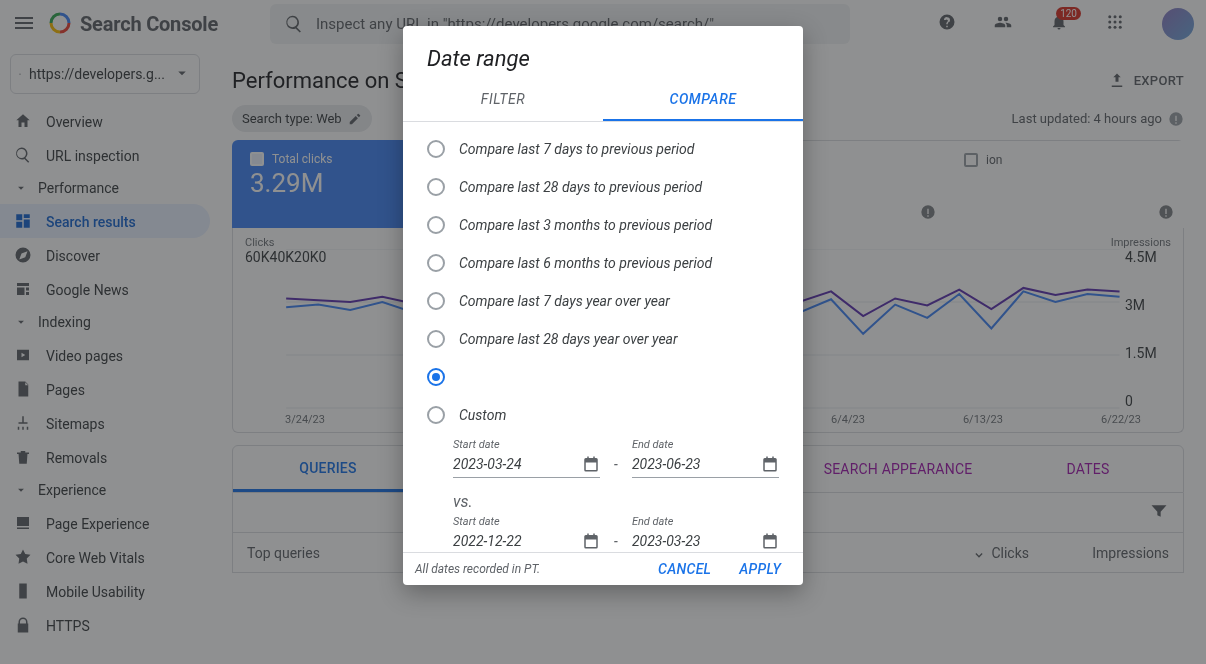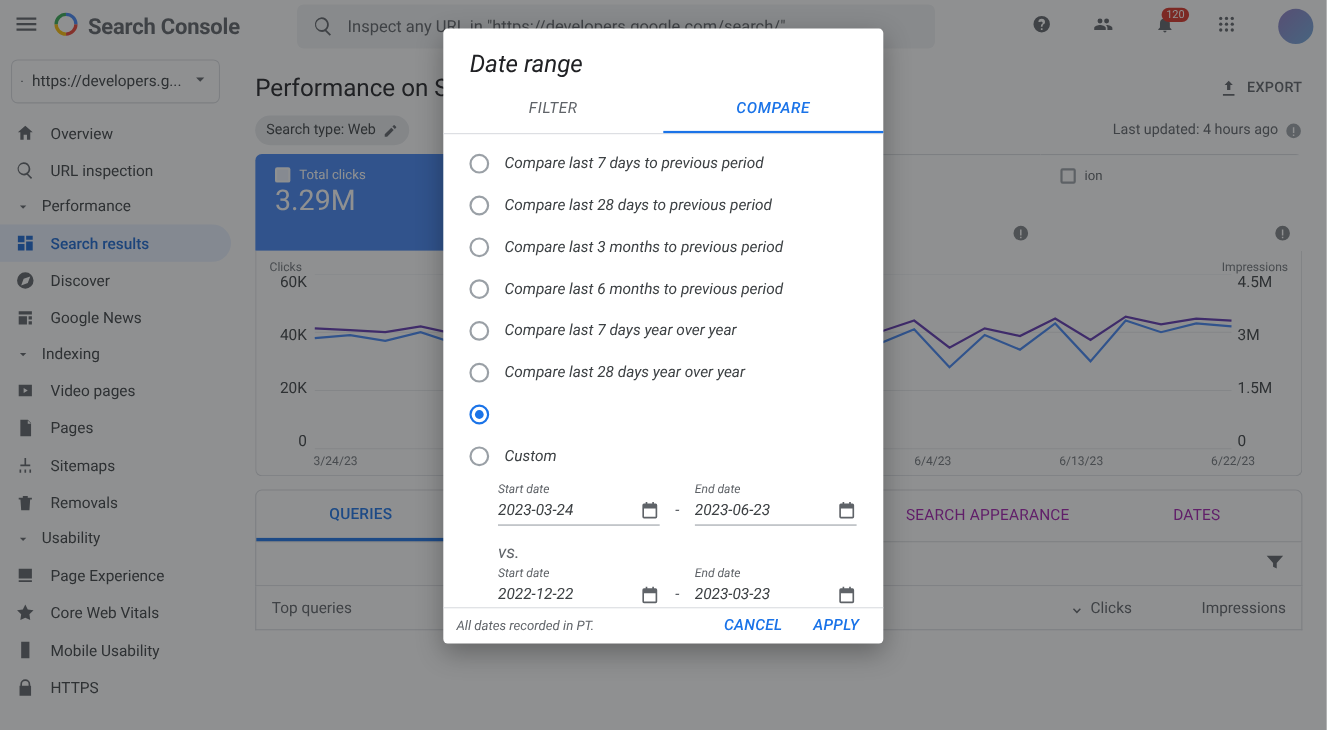--- a/index.html
+++ b/index.html
@@ -134,21 +134,21 @@
   }
   .axis-row { display: flex; justify-content: space-between; font-size: 11px; color: #70757a; }
   .axis-row .left { flex: 0 0 40px; }
   .axis-row .right { flex: 0 0 60px; text-align: right; }
   .chart-body { height: 160px; position: relative; }
   .chart-body svg { width: 100%; height: 100%; }
   .grid line { stroke: #e8eaed; stroke-width: 1; }
   .line-clicks { fill: none; stroke: #4285f4; stroke-width: 2; }
   .line-impr { fill: none; stroke: #5e35b1; stroke-width: 2; }
   .xticks { display: flex; justify-content: space-between; font-size: 11px; color: #70757a; padding: 0 30px 0 40px; margin-top: 4px; }
-  .yleft { position: absolute; left: 0; top: 0; height: 160px; width: 38px; display: flex; flex-direction: column; justify-content: space-between; text-align: right; padding-right: 4px; }
+  .yleft { position: absolute; left: 0; top: 0; height: 160px; width: 38px; display: flex; flex-direction: row; justify-content: space-between; text-align: right; padding-right: 4px; }
   .yright { position: absolute; right: 0; top: 0; height: 160px; width: 50px; display: flex; flex-direction: column; justify-content: space-between; text-align: left; padding-left: 4px; }
 
   
   .tabbar {
     margin: 10px 22px 0; border: 1px solid #dadce0; border-radius: 6px 6px 0 0;
     display: flex; align-items: stretch; height: 48px;
     background: #fff; position: relative;
   }
   .tab {
     flex: 1; display: flex; align-items: center; justify-content: center;
@@ -374,21 +374,21 @@
         <div class="side-item">
           <svg viewBox="0 0 24 24">
             <path d="M6 7h12l-1 14H7zM9 4h6v2H9zM4 6h16v2H4z"></path>
           </svg>
           <span>Removals</span>
         </div>
         <div class="side-head">
           <svg viewBox="0 0 24 24">
             <path d="M7 10l5 5 5-5z"></path>
           </svg>
-          <span>Usability</span>
+          <span>Experience</span>
         </div>
         <div class="side-item">
           <svg viewBox="0 0 24 24">
             <path d="M4 4h16v12H4zm0 14h16v2H4z"></path>
           </svg>
           <span>Page Experience</span>
         </div>
         <div class="side-item">
           <svg viewBox="0 0 24 24">
             <path d="M12 2l3 6 7 1-5 5 1 7-6-3-6 3 1-7-5-5 7-1z"></path>

